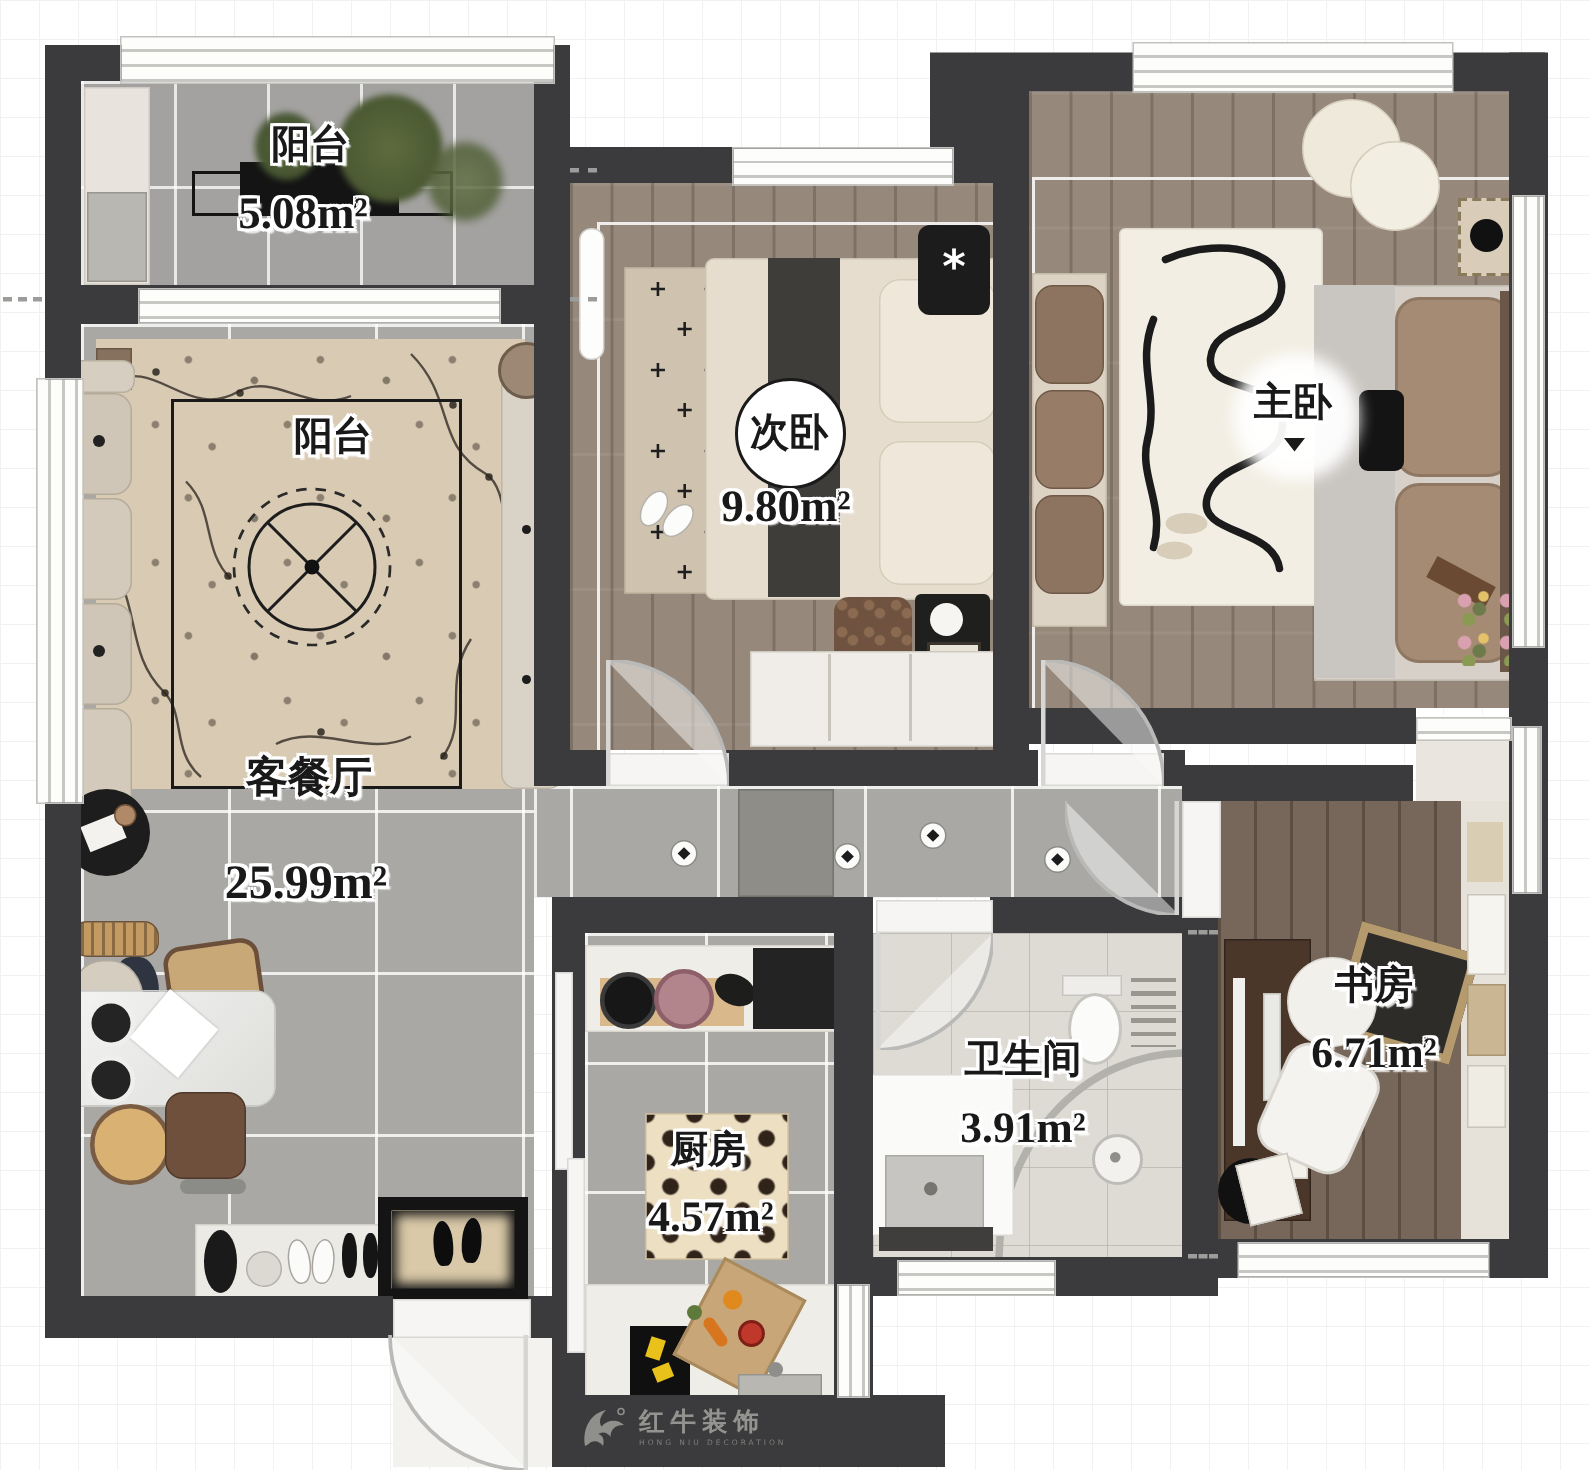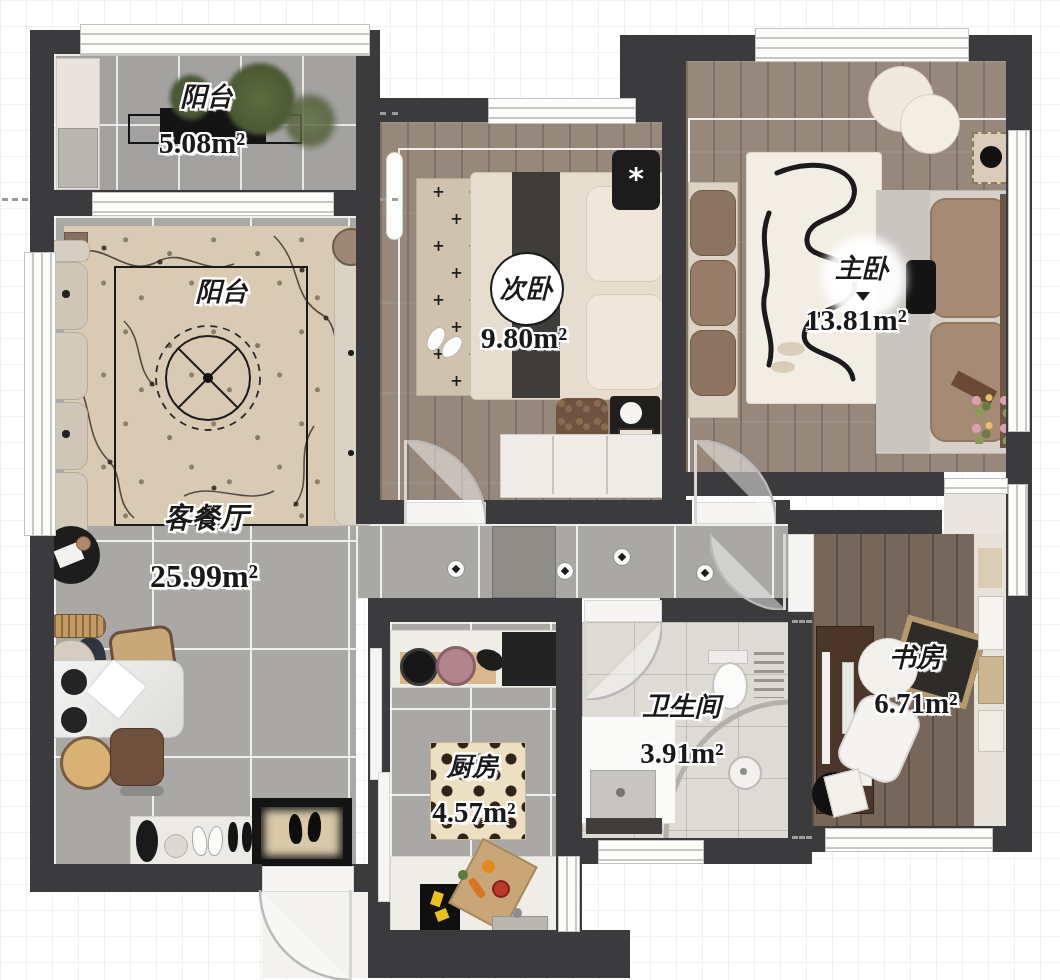--- a/index.html
+++ b/index.html
@@ -26,21 +26,21 @@
   .rug{position:absolute;z-index:2;}
   .doorsvg{position:absolute;z-index:13;}
   .dash{position:absolute;z-index:11;border-top:3px dashed #9c9c9a;}
   .room-label,.room-area{
     position:absolute;z-index:40;font-weight:bold;color:#191919;white-space:nowrap;
     transform:translate(-50%,-50%);
     text-shadow:2px 0 0 #fff,-2px 0 0 #fff,0 2px 0 #fff,0 -2px 0 #fff,
                 2px 2px 0 #fff,-2px -2px 0 #fff,2px -2px 0 #fff,-2px 2px 0 #fff,
                 3px 3px 1px rgba(255,255,255,.85);
   }
-  .room-label{font-size:26px;font-style:italic;}
+  .room-label{font-size:26px;}
   .room-area{font-size:30px;font-family:Liberation Serif, serif;}
   .plusrug{white-space:pre-line;font-weight:bold;color:#1e1e1e;font-size:15px;line-height:27px;letter-spacing:9px;text-align:center;overflow:hidden;}
   .wm{position:absolute;z-index:41;display:flex;align-items:center;gap:6px;}
   .wm .brand{font-size:17px;font-weight:bold;letter-spacing:4px;color:#93938f;line-height:18px;}
   .wm .sub{font-size:5px;letter-spacing:2px;color:#7e7e7a;margin-top:2px;}
   .whiteframe{position:absolute;z-index:2;border:2px solid rgba(255,255,255,.85);}
   .spot{position:absolute;z-index:5;width:16px;height:16px;border-radius:50%;background:#fbfbf9;border:1px solid #8b8b88;}
   .spot::after{content:"";position:absolute;left:5px;top:5px;width:6px;height:6px;background:#1c1c1c;transform:rotate(45deg);}
 </style>
 </head>
@@ -339,28 +339,37 @@
 
   <div class="room-label" style="left:222px;top:291px">阳台</div>
 
   <div class="abs" style="left:490px;top:252px;width:70px;height:70px;border-radius:50%;background:#fff;border:2px solid #1a1a1a;z-index:39"></div>
   <div class="room-label" style="left:526px;top:288px">次卧</div>
   <div class="room-area" style="left:524px;top:338px">9.80m²</div>
 
   <div class="abs" style="left:822px;top:236px;width:84px;height:84px;border-radius:50%;background:rgba(255,255,255,.95);filter:blur(5px);z-index:39"></div>
   <div class="room-label" style="left:862px;top:268px">主卧</div>
   <div class="abs" style="left:856px;top:292px;width:0;height:0;border-left:7px solid transparent;border-right:7px solid transparent;border-top:9px solid #1a1a1a;z-index:40"></div>
-  <div class="room-area" style="left:856px;top:320px">13.81m²</div>
 
   <div class="room-label" style="left:206px;top:518px;font-size:28px">客餐厅</div>
-  <div class="room-area" style="left:204px;top:576px;font-size:32px">25.99m²</div>
+  <div class="room-area" style="left:204px;top:588px;font-size:32px">25.99m²</div>
 
   <div class="room-label" style="left:682px;top:706px">卫生间</div>
   <div class="room-area" style="left:682px;top:753px;font-size:29px">3.91m²</div>
 
   <div class="room-label" style="left:472px;top:766px;font-size:25px">厨房</div>
   <div class="room-area" style="left:474px;top:812px;font-size:29px">4.57m²</div>
 
   <div class="room-label" style="left:916px;top:657px">书房</div>
   <div class="room-area" style="left:916px;top:703px;font-size:29px">6.71m²</div>
 
+  <div class="wm" style="left:386px;top:934px">
+    <svg width="34" height="36" viewBox="0 0 34 36">
+      <path d="M4,30 C2,18 8,8 18,6 C14,10 13,14 15,17 C19,12 26,12 30,16 C24,16 21,19 21,24 C19,21 16,20 13,22 C16,23 17,26 16,30 C13,26 9,26 6,29 Z" fill="#8f8f8c"></path>
+      <circle cx="28" cy="7" r="2" fill="none" stroke="#8f8f8c" stroke-width="1"></circle>
+    </svg>
+    <div>
+      <div class="brand">红牛装饰</div>
+      <div class="sub">HONG NIU DECORATION</div>
+    </div>
+  </div>
 
 </div>
 
 </body></html>

